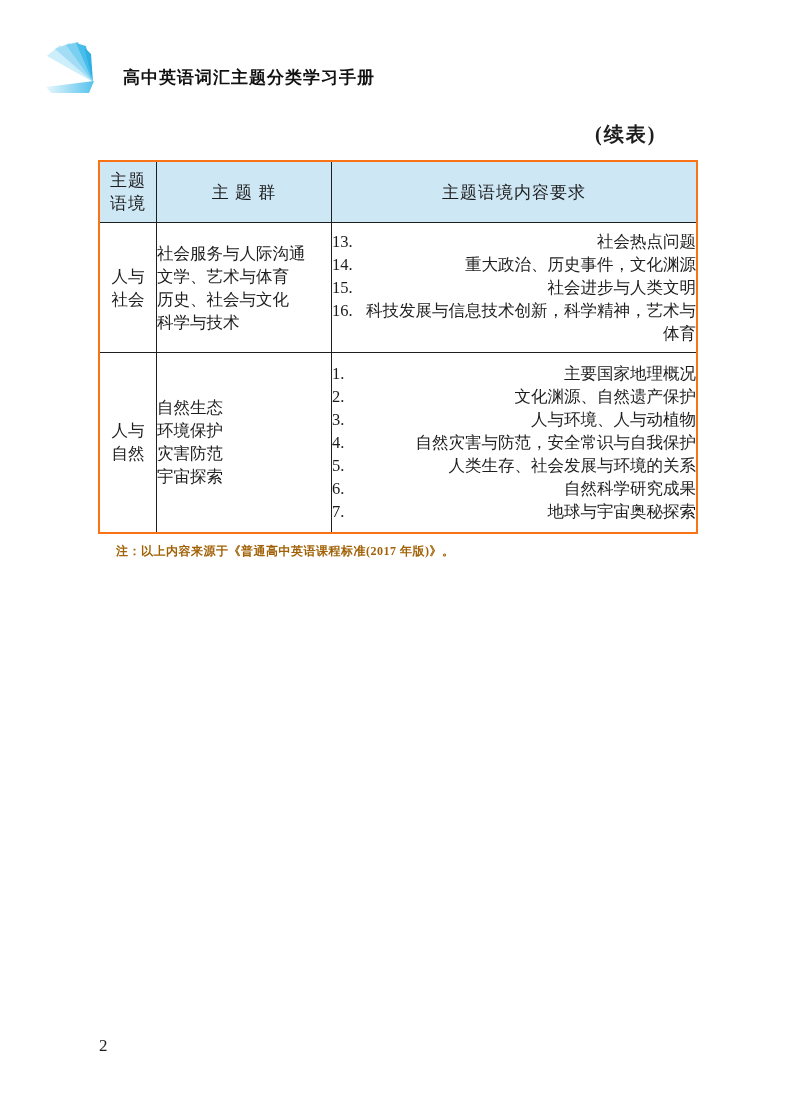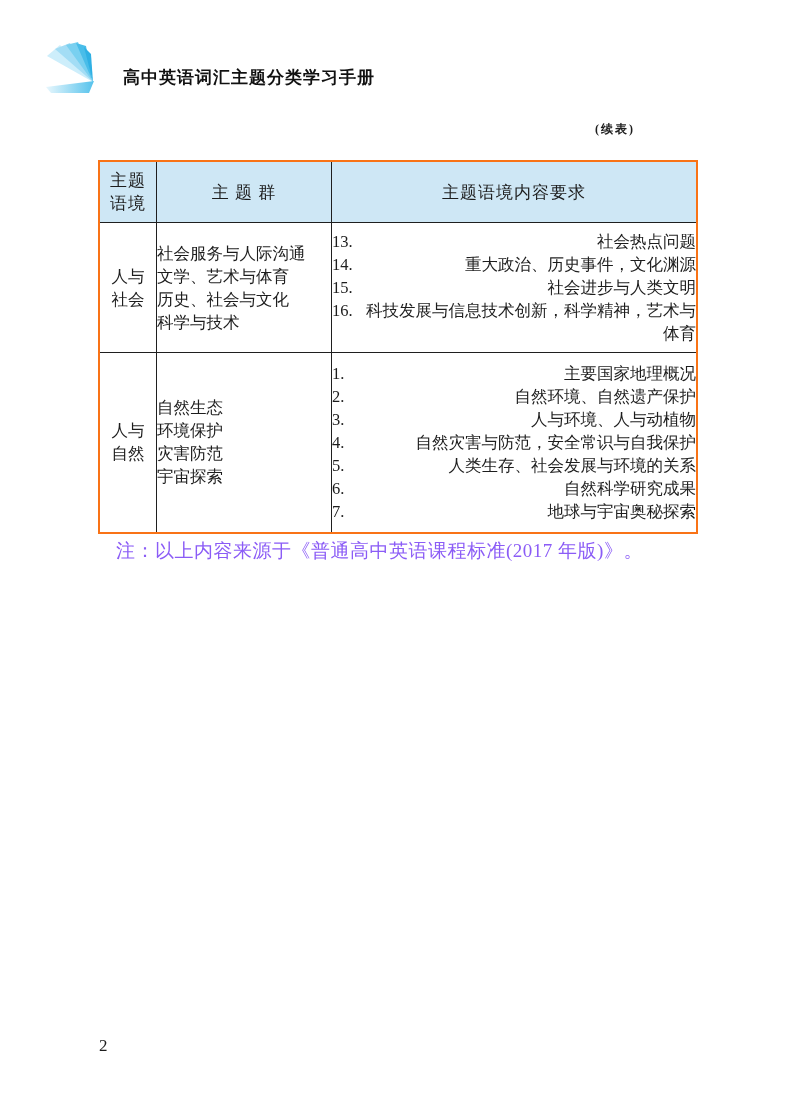--- a/index.html
+++ b/index.html
@@ -12,21 +12,21 @@
   .page-header{position:absolute;left:44px;top:40px;display:flex;align-items:center;}
   .logo{width:54px;height:56px;flex:none;}
   .book-title{
     margin-left:25px;margin-top:18px;
     font-family:"Liberation Sans","DejaVu Sans",sans-serif;
     font-weight:bold;font-size:17px;letter-spacing:1px;color:#111;
   }
   
   .continued{
     position:absolute;left:595px;top:121px;width:100px;
-    font-size:12px;font-weight:bold;letter-spacing:2px;color:#1d1d1d;
+    font-size:20px;font-weight:bold;letter-spacing:2px;color:#1d1d1d;
   }
   
   .theme-table{
     position:absolute;left:98px;top:160px;
     border-collapse:collapse;table-layout:fixed;width:594px;
   }
   .theme-table th,.theme-table td{
     border:1px solid #1f1f1f;padding:0;vertical-align:middle;
     font-size:16.5px;font-weight:normal;color:#1d1d1d;
   }
@@ -44,21 +44,21 @@
   .context-cell{text-align:center;}
   .groups-cell{padding:6px 4px 6px 11px;}
   .groups-cell .group-line{line-height:23px;}
   .req-cell{padding:8px 6px 8px 9px;}
   .req-item{display:flex;line-height:23px;}
   .req-item .num{flex:none;padding-right:7px;}
   .req-item .txt{flex:1;text-align:right;}
   
   .note{
     position:absolute;left:116px;top:540px;width:560px;
-    font-size:19px;line-height:22px;color:#8b5cf6;letter-spacing:0.5px;
+    font-size:12px;line-height:22px;color:#a16207;letter-spacing:0.5px;font-weight:bold;
   }
   .page-number{
     position:absolute;left:99px;top:1036px;font-size:17px;color:#1d1d1d;
   }
 </style>
 </head>
 <body>
 
 <div class="page-header">
   <span class="logo">
@@ -129,21 +129,21 @@
         <div class="group-line">灾害防范</div>
         <div class="group-line">宇宙探索</div>
       </td>
       <td class="req-cell">
         <div class="req-item">
           <span class="num">1.</span>
           <span class="txt">主要国家地理概况</span>
         </div>
         <div class="req-item">
           <span class="num">2.</span>
-          <span class="txt">自然环境、自然遗产保护</span>
+          <span class="txt">文化渊源、自然遗产保护</span>
         </div>
         <div class="req-item">
           <span class="num">3.</span>
           <span class="txt">人与环境、人与动植物</span>
         </div>
         <div class="req-item">
           <span class="num">4.</span>
           <span class="txt">自然灾害与防范，安全常识与自我保护</span>
         </div>
         <div class="req-item">

